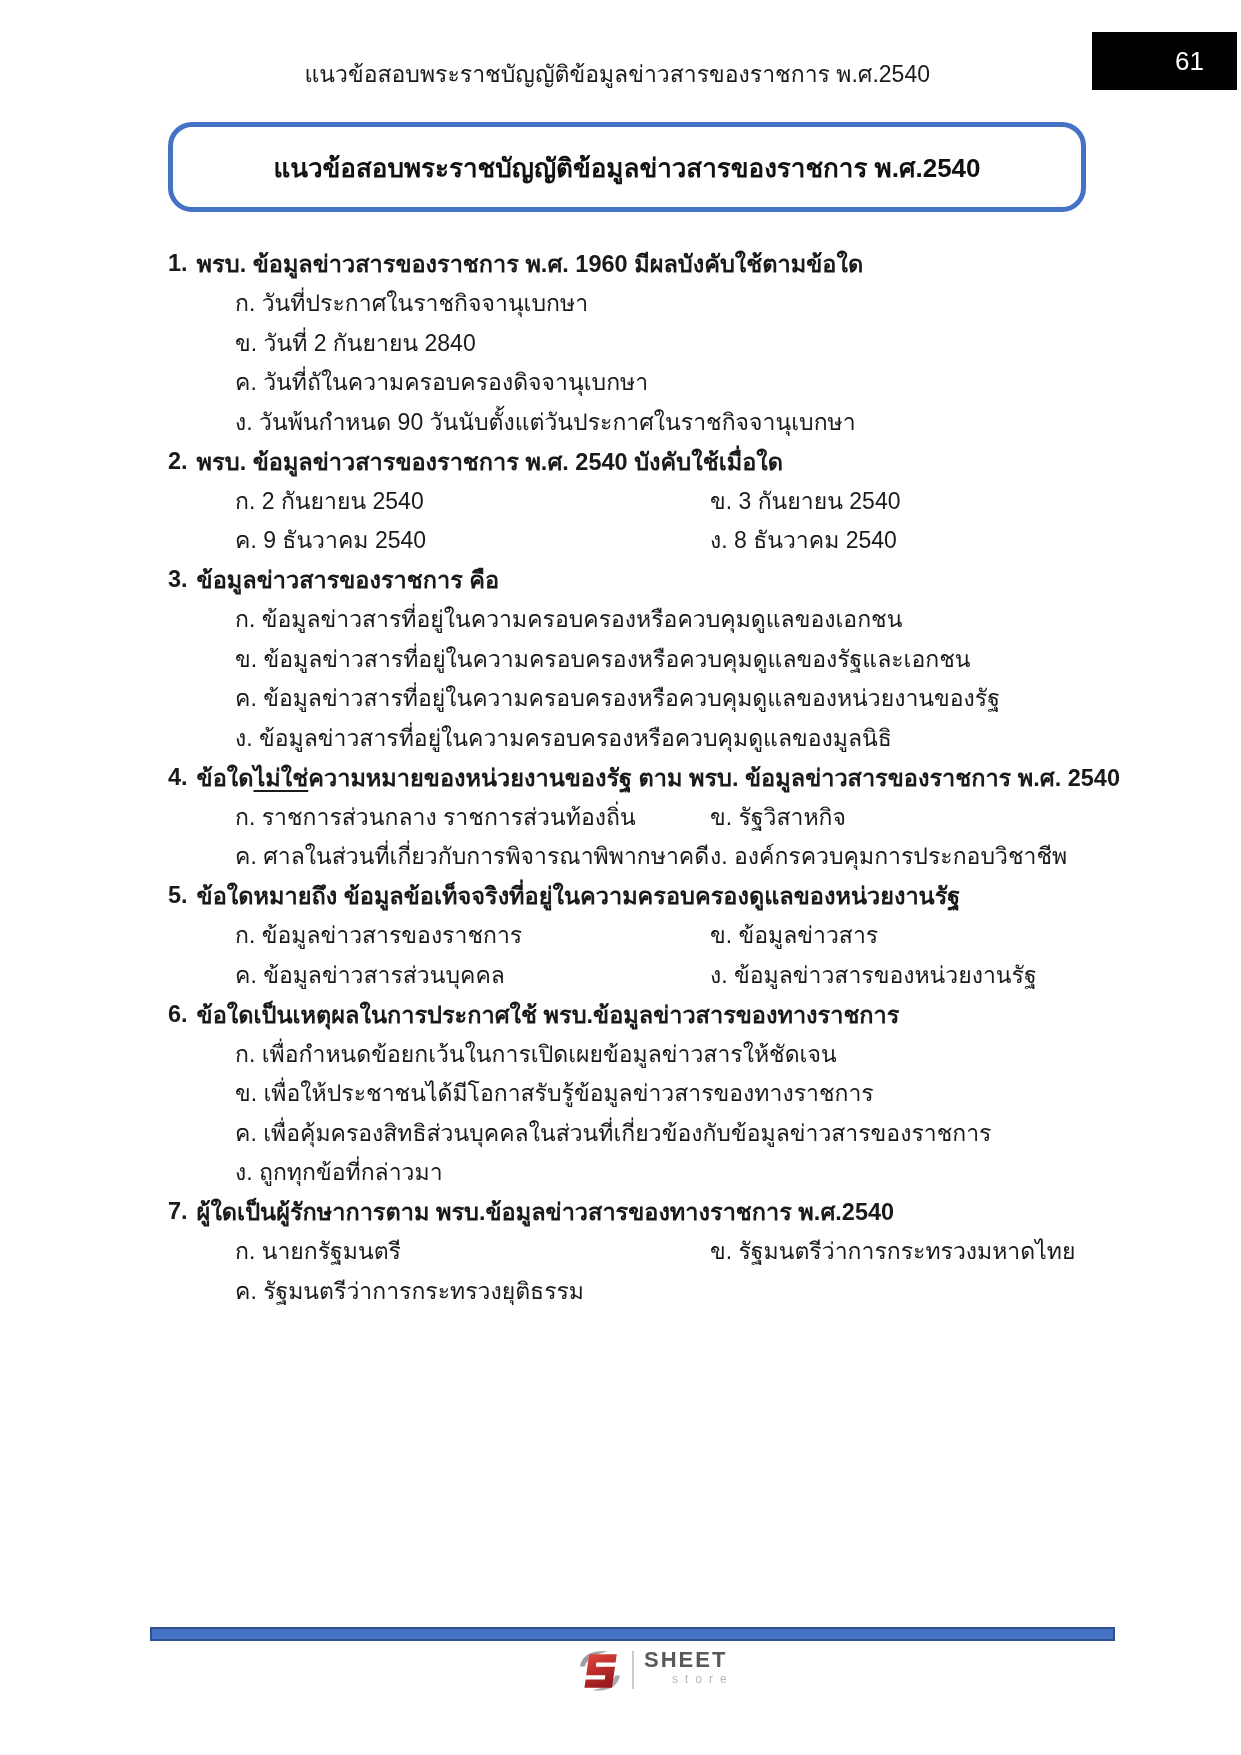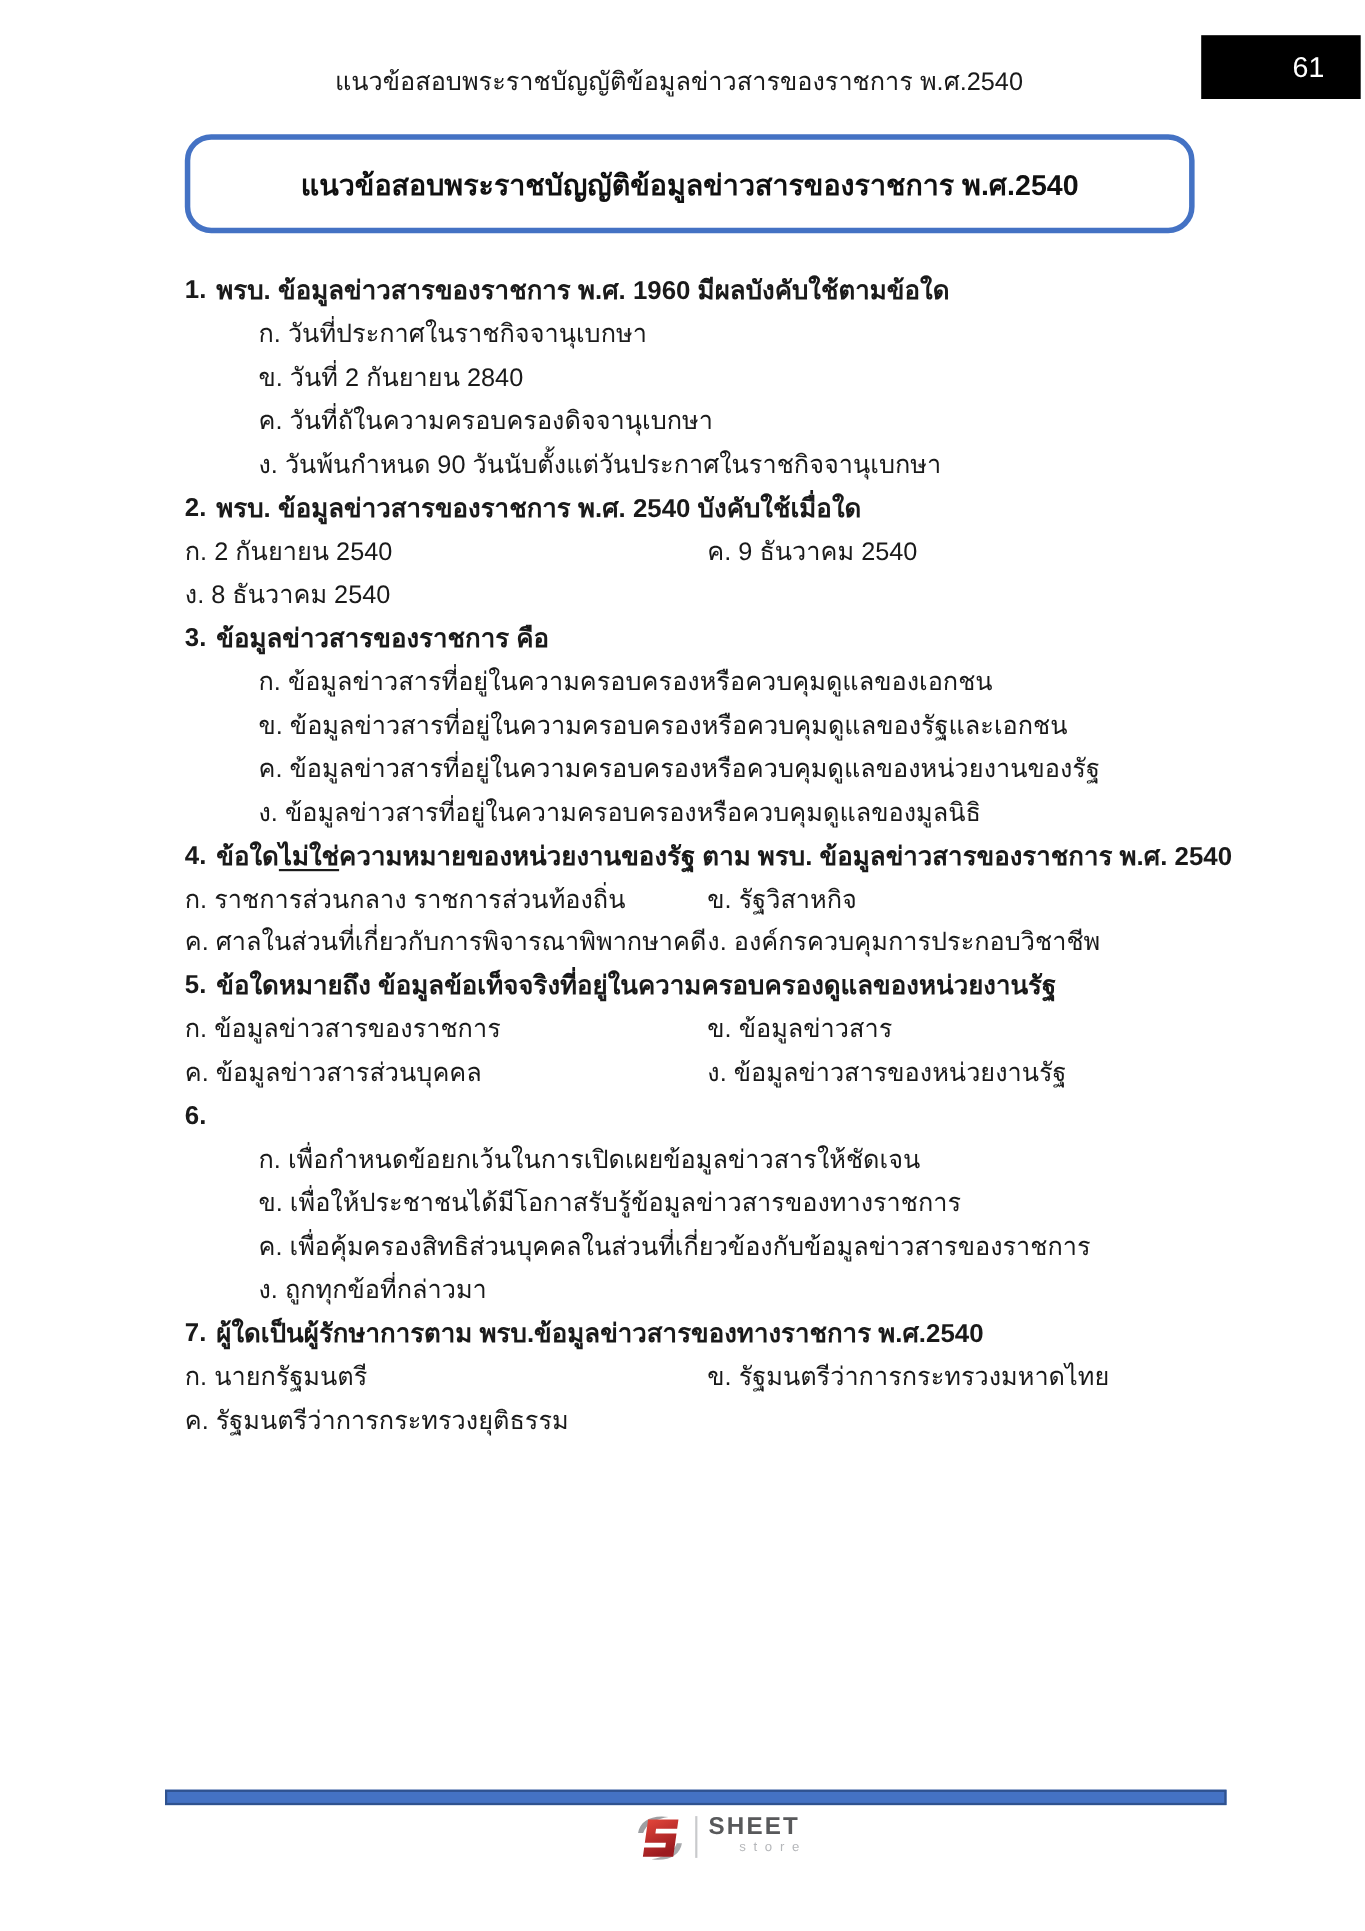--- a/index.html
+++ b/index.html
@@ -34,21 +34,21 @@
   }
 
   
   .content { position:absolute; left:168px; top:244px; width:950px; }
   .line { height:39.5px; display:flex; align-items:center; white-space:nowrap; }
   .q-heading { font-weight:bold; font-size:23.5px; }
   .q-num { margin-right:9px; }
   .u { text-decoration:underline; text-decoration-thickness:2px; text-underline-offset:4px; }
   .opt { font-size:23px; }
   .options-single .opt { padding-left:67px; }
-  .options-grid { display:grid; grid-template-columns:475px 1fr; }
+  .options-grid { display:grid; grid-template-columns:475px 1fr; margin-left:67px; }
   .options-grid .opt { padding-left:0; height:39.5px; display:flex; align-items:center; white-space:nowrap; }
 
   
   .footer-rule {
     position:absolute; left:150px; top:1627px; width:965px; height:14px;
     background:#4472C4; border:2px solid #2F528F;
   }
   .logo { position:absolute; left:577px; top:1648px; display:flex; align-items:flex-start; }
   .logo-icon { width:46px; height:46px; display:block; }
   .logo-divider { width:2px; height:38px; background:#C9CACC; margin:3px 10px 0 9px; }
@@ -85,20 +85,21 @@
       </div>
     </div>
 
     <div>
       <div class="line q-heading">
         <span class="q-num">2.</span>
         <span>พรบ. ข้อมูลข่าวสารของราชการ พ.ศ. 2540 บังคับใช้เมื่อใด</span>
       </div>
       <div class="options-grid">
         <div class="opt">ก. 2 กันยายน 2540</div>
+        <div class="opt">ข. 3 กันยายน 2540</div>
         <div class="opt">ค. 9 ธันวาคม 2540</div>
         <div class="opt">ง. 8 ธันวาคม 2540</div>
       </div>
     </div>
 
     <div>
       <div class="line q-heading">
         <span class="q-num">3.</span>
         <span>ข้อมูลข่าวสารของราชการ คือ</span>
       </div>
@@ -134,20 +135,21 @@
         <div class="opt">ก. ข้อมูลข่าวสารของราชการ</div>
         <div class="opt">ข. ข้อมูลข่าวสาร</div>
         <div class="opt">ค. ข้อมูลข่าวสารส่วนบุคคล</div>
         <div class="opt">ง. ข้อมูลข่าวสารของหน่วยงานรัฐ</div>
       </div>
     </div>
 
     <div>
       <div class="line q-heading">
         <span class="q-num">6.</span>
+        <span>ข้อใดเป็นเหตุผลในการประกาศใช้ พรบ.ข้อมูลข่าวสารของทางราชการ</span>
       </div>
       <div class="options-single">
         <div class="line opt">ก. เพื่อกำหนดข้อยกเว้นในการเปิดเผยข้อมูลข่าวสารให้ชัดเจน</div>
         <div class="line opt">ข. เพื่อให้ประชาชนได้มีโอกาสรับรู้ข้อมูลข่าวสารของทางราชการ</div>
         <div class="line opt">ค. เพื่อคุ้มครองสิทธิส่วนบุคคลในส่วนที่เกี่ยวข้องกับข้อมูลข่าวสารของราชการ</div>
         <div class="line opt">ง. ถูกทุกข้อที่กล่าวมา</div>
       </div>
     </div>
 
     <div>

